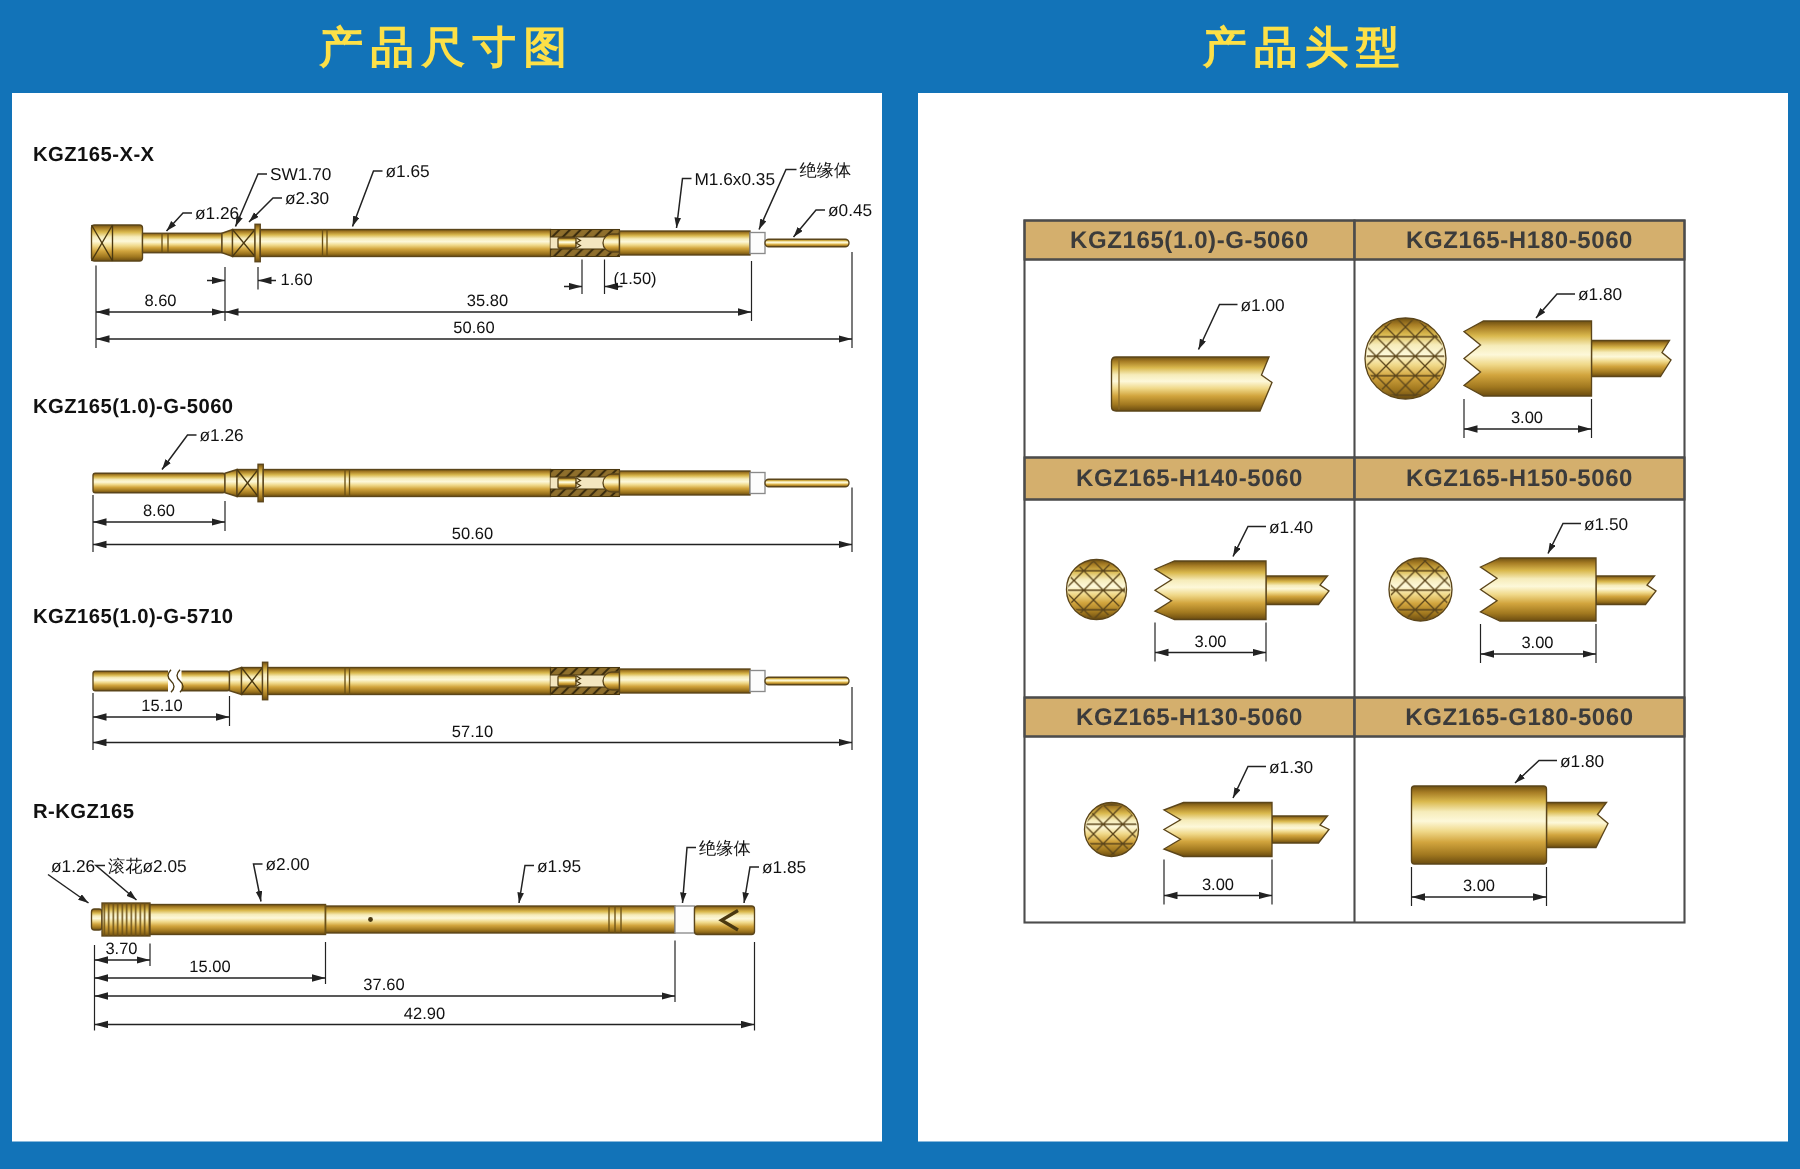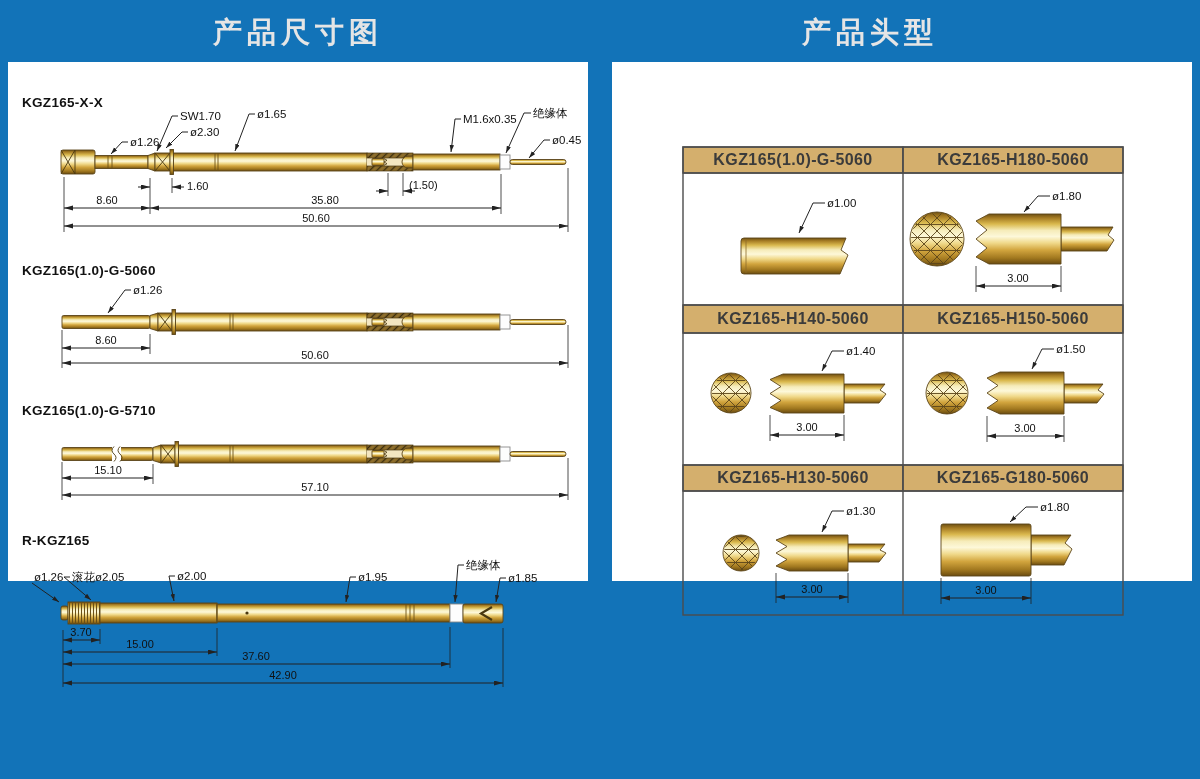--- a/index.html
+++ b/index.html
@@ -1,21 +1,21 @@
 <!DOCTYPE html>
 <html><head>
 <meta charset="utf-8">
 <style>
   html,body{margin:0;padding:0}
   body{width:1200px;height:779px;position:relative;overflow:hidden;background:#1273b8;font-family:"Liberation Sans",sans-serif}
-  .band-title{position:absolute;top:9px;height:46px;line-height:46px;text-align:center;color:#e5e5e5;
+  .band-title{position:absolute;top:9px;height:46px;line-height:46px;text-align:center;color:#fde047;
     font-size:29px;font-weight:bold;letter-spacing:5px;font-family:"Liberation Sans",sans-serif}
   #t-left{left:8px;width:580px}
   #t-right{left:580px;width:580px}
-  .panel{position:absolute;top:62px;width:580px;height:519px;background:#ffffff}
+  .panel{position:absolute;top:62px;width:580px;height:699px;background:#ffffff}
   #p-left{left:8px}
   #p-right{left:612px}
   svg text{font-family:"Liberation Sans",sans-serif}
   .ttl{font-size:13.5px;font-weight:bold;fill:#111;letter-spacing:.3px}
   .lbl{font-size:11.5px;fill:#111}
   .dimtxt{font-size:11px;fill:#111}
   .mid{text-anchor:middle}
   .hdrtxt{font-size:16px;font-weight:bold;fill:#3b3b3b;text-anchor:middle;letter-spacing:.4px}
   .gold{fill:url(#gold);stroke:#5b451a;stroke-width:.9}
   .wh{fill:#fdfdfd;stroke:#8a8a8a;stroke-width:.9}

